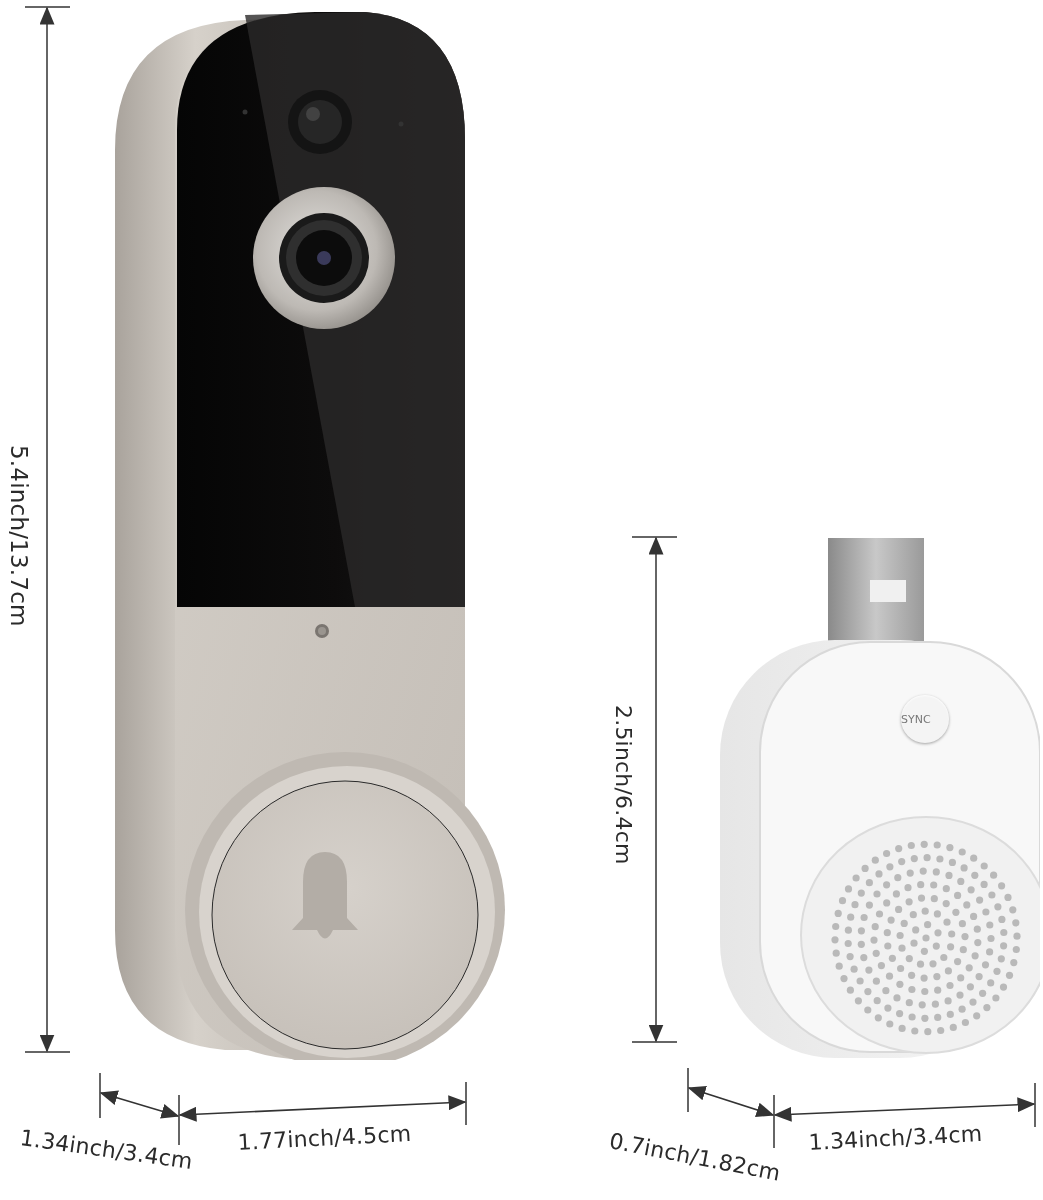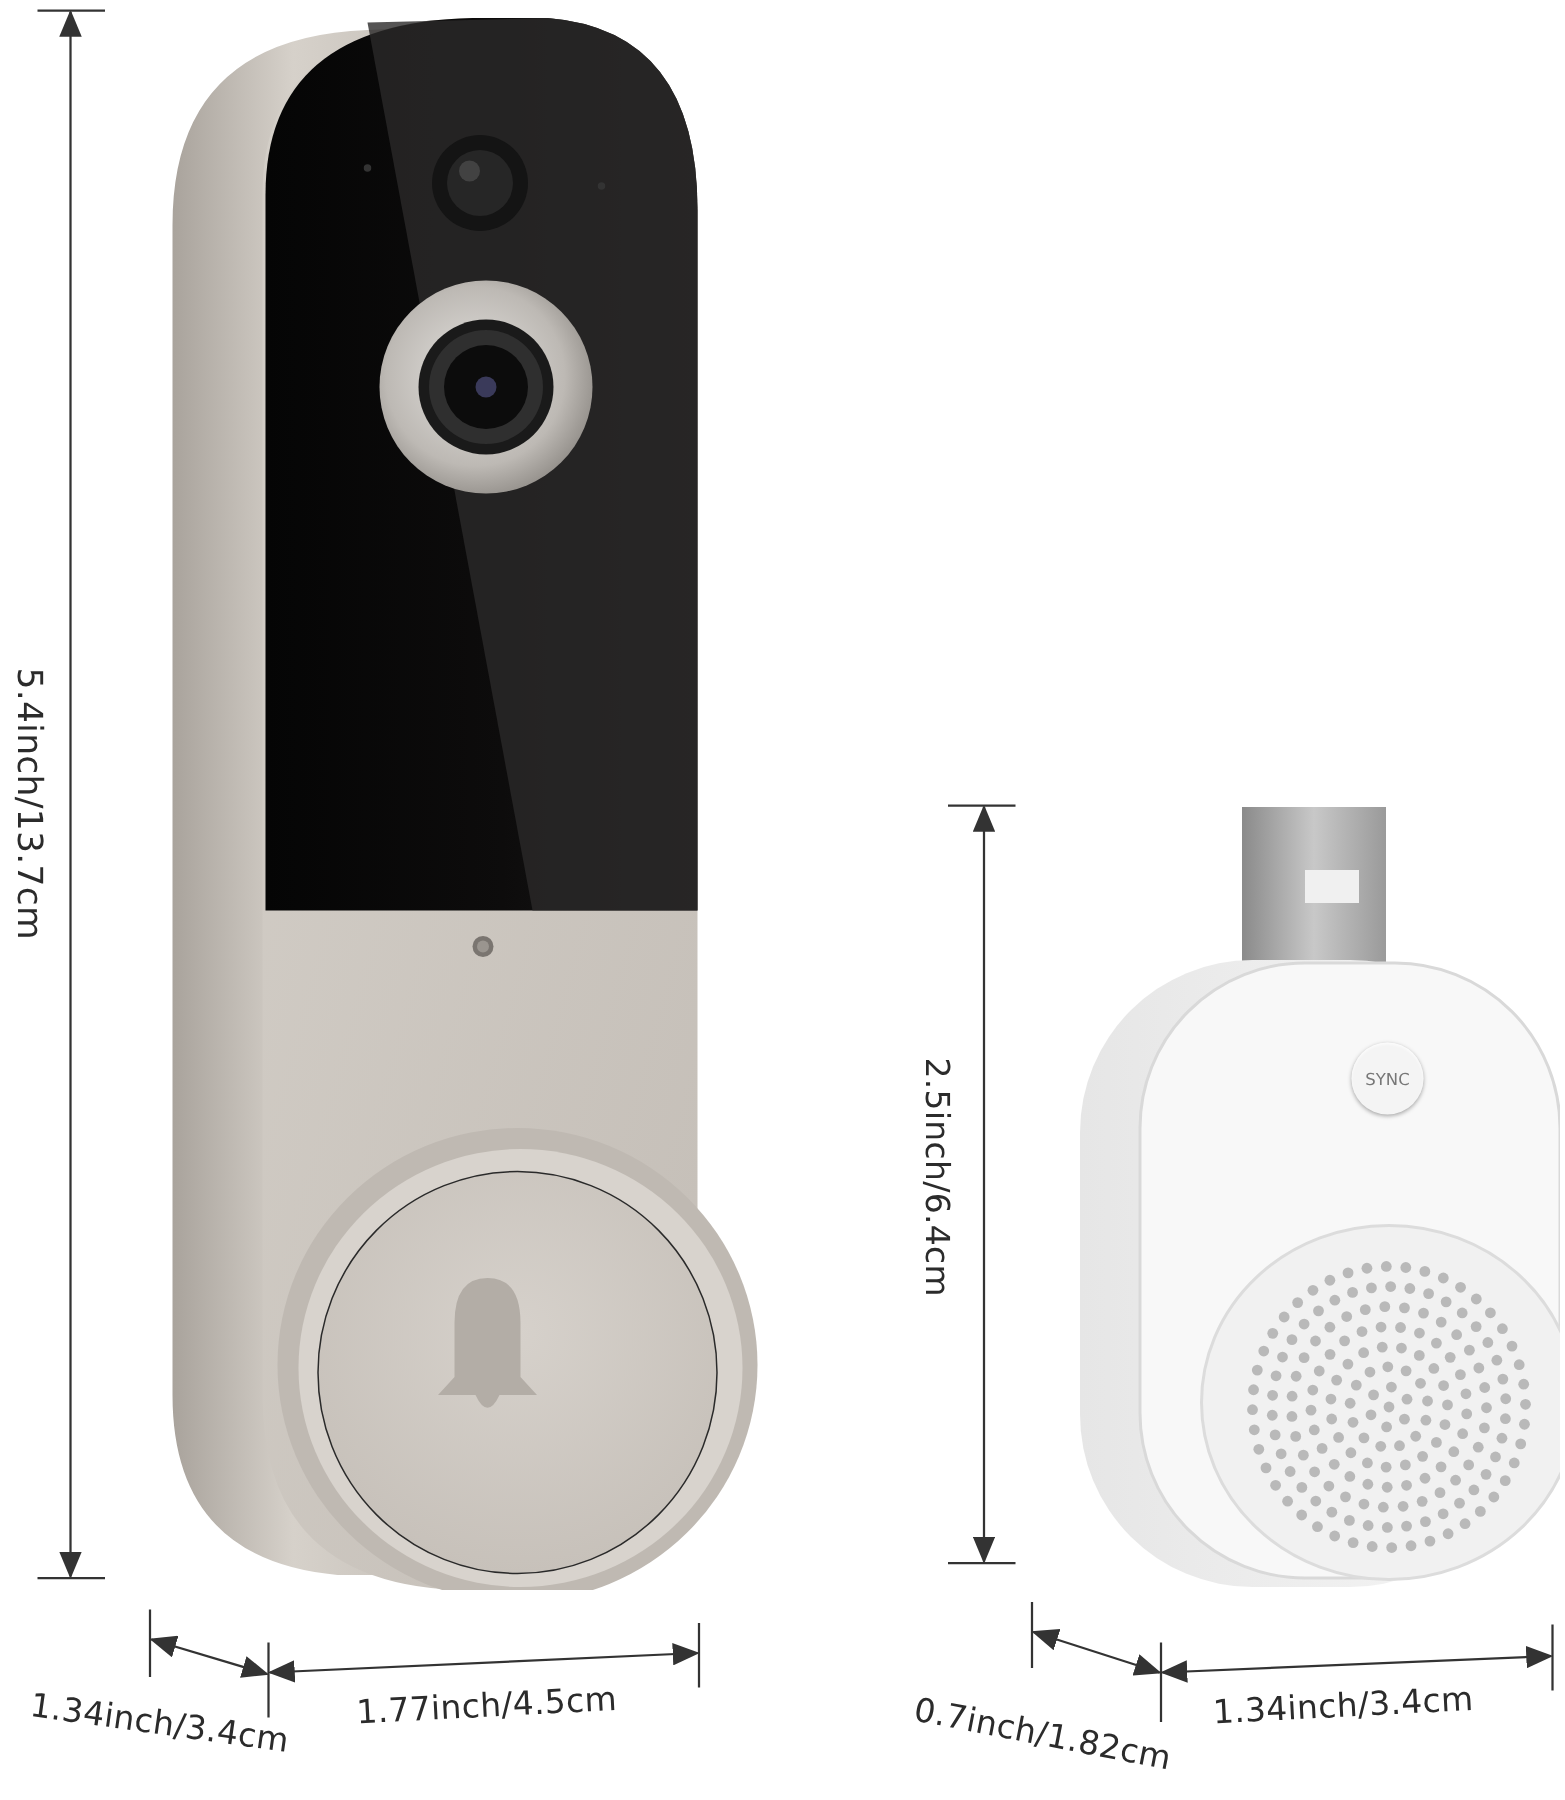--- a/index.html
+++ b/index.html
@@ -93,21 +93,21 @@
     <rect x="150" y="50" width="20" height="22" fill="#f0f0f0"></rect>
     <rect x="166" y="50" width="20" height="22" fill="#f0f0f0"></rect>
 
     <rect x="0" y="110" width="295" height="418" rx="115" fill="url(#chimeSide)"></rect>
 
     <rect x="40" y="112" width="280" height="410" rx="110" fill="#f8f8f8" stroke="#d9d9d9" stroke-width="2"></rect>
 
     <ellipse cx="206" cy="405" rx="125" ry="118" fill="#f1f1f1" stroke="#dcdcdc" stroke-width="2"></ellipse>
   </svg>
   
-  <div class="abs" style="left:181px; top:165px; width:48px; height:48px; border-radius:50%; background:#f4f4f4; box-shadow:0 1px 3px rgba(0,0,0,0.35), inset 0 1px 2px rgba(255,255,255,0.8); display:flex; align-items:center; justify-content:center;">
+  <div class="abs" style="left:181px; top:165px; width:48px; height:48px; border-radius:50%; background:#f4f4f4; box-shadow:0 1px 3px rgba(0,0,0,0.35), inset 0 1px 2px rgba(255,255,255,0.8); display:flex; align-items:center; ">
     <span style="font-family:'DejaVu Sans', sans-serif; font-size:11px; color:#777;">SYNC</span>
   </div>
   
   <svg class="abs" style="left:96px; top:290px;" width="220" height="230" viewBox="0 0 220 230" id="grille">
       <circle cx="110.0" cy="118.0" r="3.6" fill="#b9b9b9"></circle>
       <circle cx="120.3" cy="126.1" r="3.6" fill="#b9b9b9"></circle>
       <circle cx="108.4" cy="131.3" r="3.6" fill="#b9b9b9"></circle>
       <circle cx="98.0" cy="123.2" r="3.6" fill="#b9b9b9"></circle>
       <circle cx="99.7" cy="109.9" r="3.6" fill="#b9b9b9"></circle>
       <circle cx="111.6" cy="104.7" r="3.6" fill="#b9b9b9"></circle>

